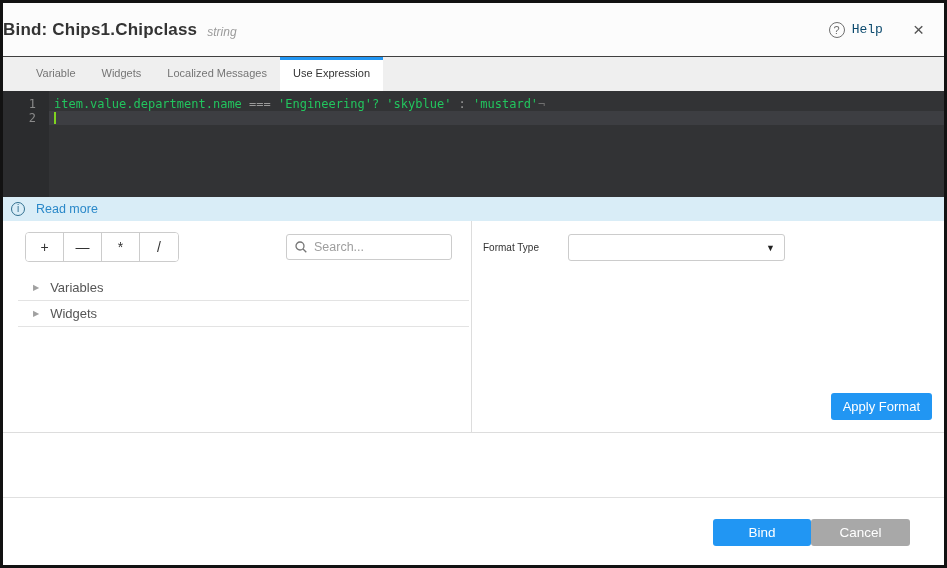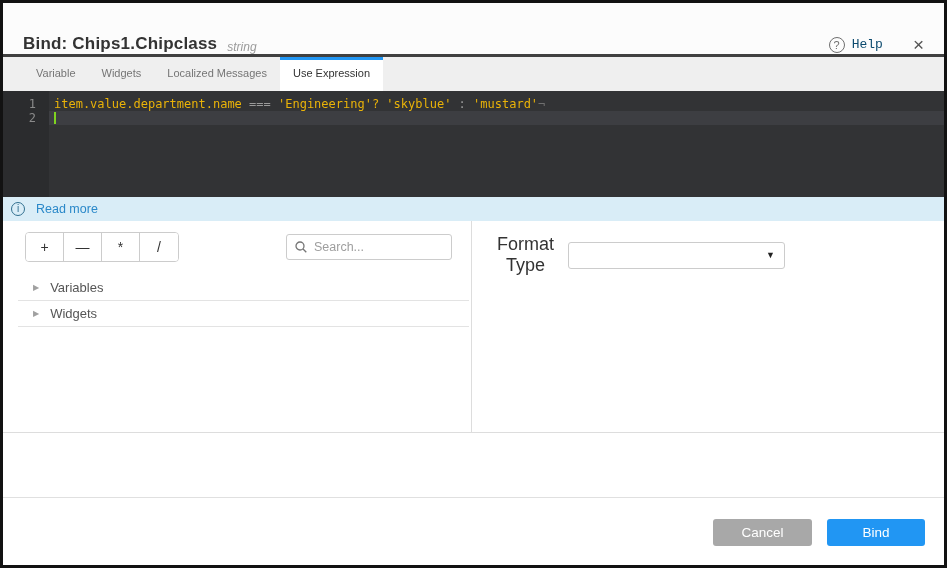--- a/index.html
+++ b/index.html
@@ -11,23 +11,22 @@
     border:3px solid #121212;
     background:#fff;
     display:flex; flex-direction:column;
     position:relative;
   }
 
   
   .header {
     height:54px; flex:0 0 54px;
     background:#fcfcfc;
-    display:flex; align-items:flex-end;
-    padding-left:20px;
-    border-bottom:3px solid #404040;
+    display:flex; align-items:center;
+    border-bottom:1px solid #404040;
   }
   .title { font-size:17px; font-weight:600; color:#333; letter-spacing:.2px; }
   .subtitle { font-size:12px; font-style:italic; color:#9b9b9b; margin-left:10px; padding-top:4px; }
   .header-right { margin-left:auto; display:flex; align-items:center; }
   .help-wrap { display:flex; align-items:center; cursor:pointer; }
   .help-circle {
     width:16px; height:16px; border:1px solid #6f6f6f; border-radius:50%;
     color:#6f6f6f; font-size:11px; line-height:14px; text-align:center;
     display:inline-block;
   }
@@ -62,21 +61,21 @@
     background:#3d3e42;
   }
   .gutter {
     width:46px; flex:0 0 46px; background:#2b2c2e;
     color:#8a8a8a; text-align:right;
     padding:6px 13px 0 0; position:relative; z-index:1;
   }
   .gutter div { height:14px; }
   .code-area { flex:1; padding:6px 0 0 5px; position:relative; z-index:1; }
   .code-line { height:14px; white-space:pre; }
-  .tok-plain { color:#eab308; }
+  .tok-plain { color:#22c55e; }
   .tok-op { color:#9a9a9a; }
   .tok-invisible { color:#6f6f6f; }
   .cursor {
     display:inline-block; width:2px; height:12px;
     background:#7fd320; vertical-align:middle; margin-top:-2px;
   }
 
   
   .infobar {
     height:24px; flex:0 0 24px;
@@ -125,21 +124,21 @@
   .tree { margin-top:13px; }
   .tree-row {
     height:26px; margin:0 2px 0 15px;
     display:flex; align-items:center; padding-left:15px;
     border-bottom:1px solid #e3e3e3; cursor:pointer;
   }
   .tree-arrow { font-size:8px; color:#a0a0a0; margin-right:11px; }
   .tree-label { font-size:13px; color:#555; }
 
   .format-row { margin:13px 0 0 11px; display:flex; align-items:center; }
-  .format-label { font-size:18px; color:#333; width:85px; flex:0 0 85px;text-align:center; }
+  .format-label { font-size:10px; color:#333; width:85px; flex:0 0 85px; }
   .dropdown {
     width:217px; height:27px; border:1px solid #ccc; border-radius:3px;
     position:relative; background:#fff; cursor:pointer;
     display:flex; align-items:center; padding:0 26px 0 8px;
     font-size:13px; color:#333;
   }
   .dd-arrow {
     position:absolute; right:9px; top:50%; transform:translateY(-50%);
     font-size:9px; color:#222;
   }
@@ -237,24 +236,25 @@
     </div>
 
     <div class="right-panel">
       <div class="format-row">
         <span class="format-label">Format Type</span>
         <div class="dropdown">
           <span></span>
           <span class="dd-arrow">▼</span>
         </div>
       </div>
+      <button class="apply-btn">Apply Format</button>
     </div>
 
   </div>
 
   <div class="spacer"></div>
 
   <div class="footer">
+    <button class="btn btn-bind">Bind</button>
     <button class="btn btn-cancel">Cancel</button>
-    <button class="btn btn-bind">Bind</button>
   </div>
 
 </div>
 
 </body></html>

